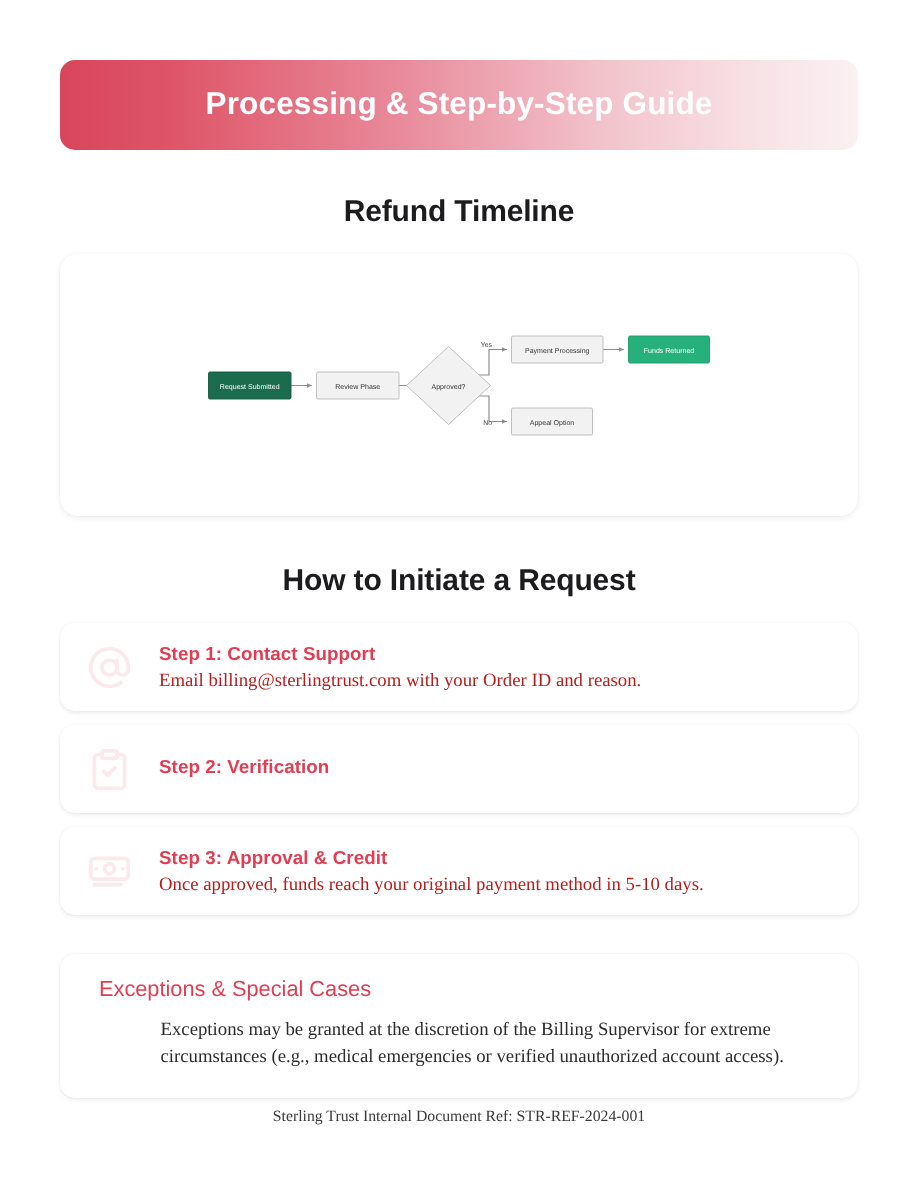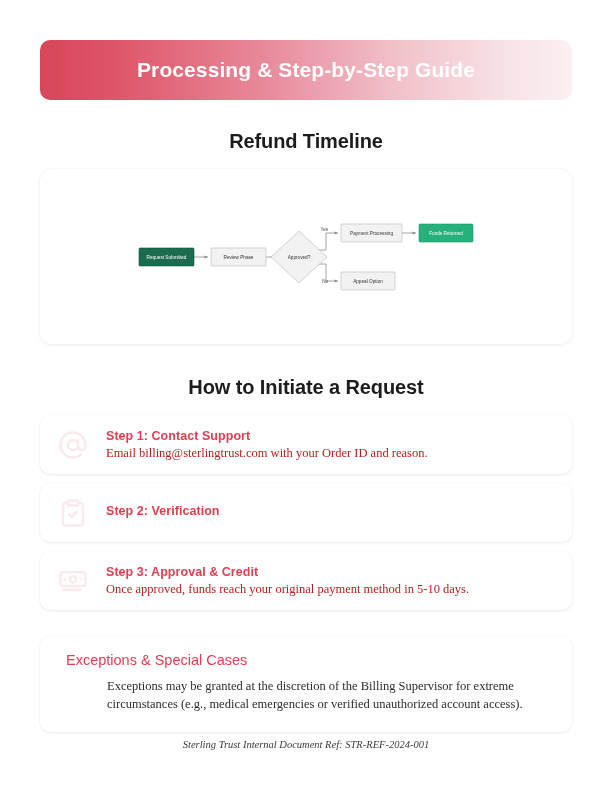--- a/index.html
+++ b/index.html
@@ -130,21 +130,20 @@
   }
 
   
   .footer {
     margin-top: auto;
     text-align: center;
     font-family: "Liberation Serif", serif;
     font-size: 10.5px;
     color: #3a3a3c;
     padding-bottom: 2px;
-    font-style: italic;
   }
 </style>
 </head>
 <body>
 
 <div class="page">
 
   <div class="banner">
     <div class="banner-title">Processing &amp; Step-by-Step Guide</div>
   </div>

